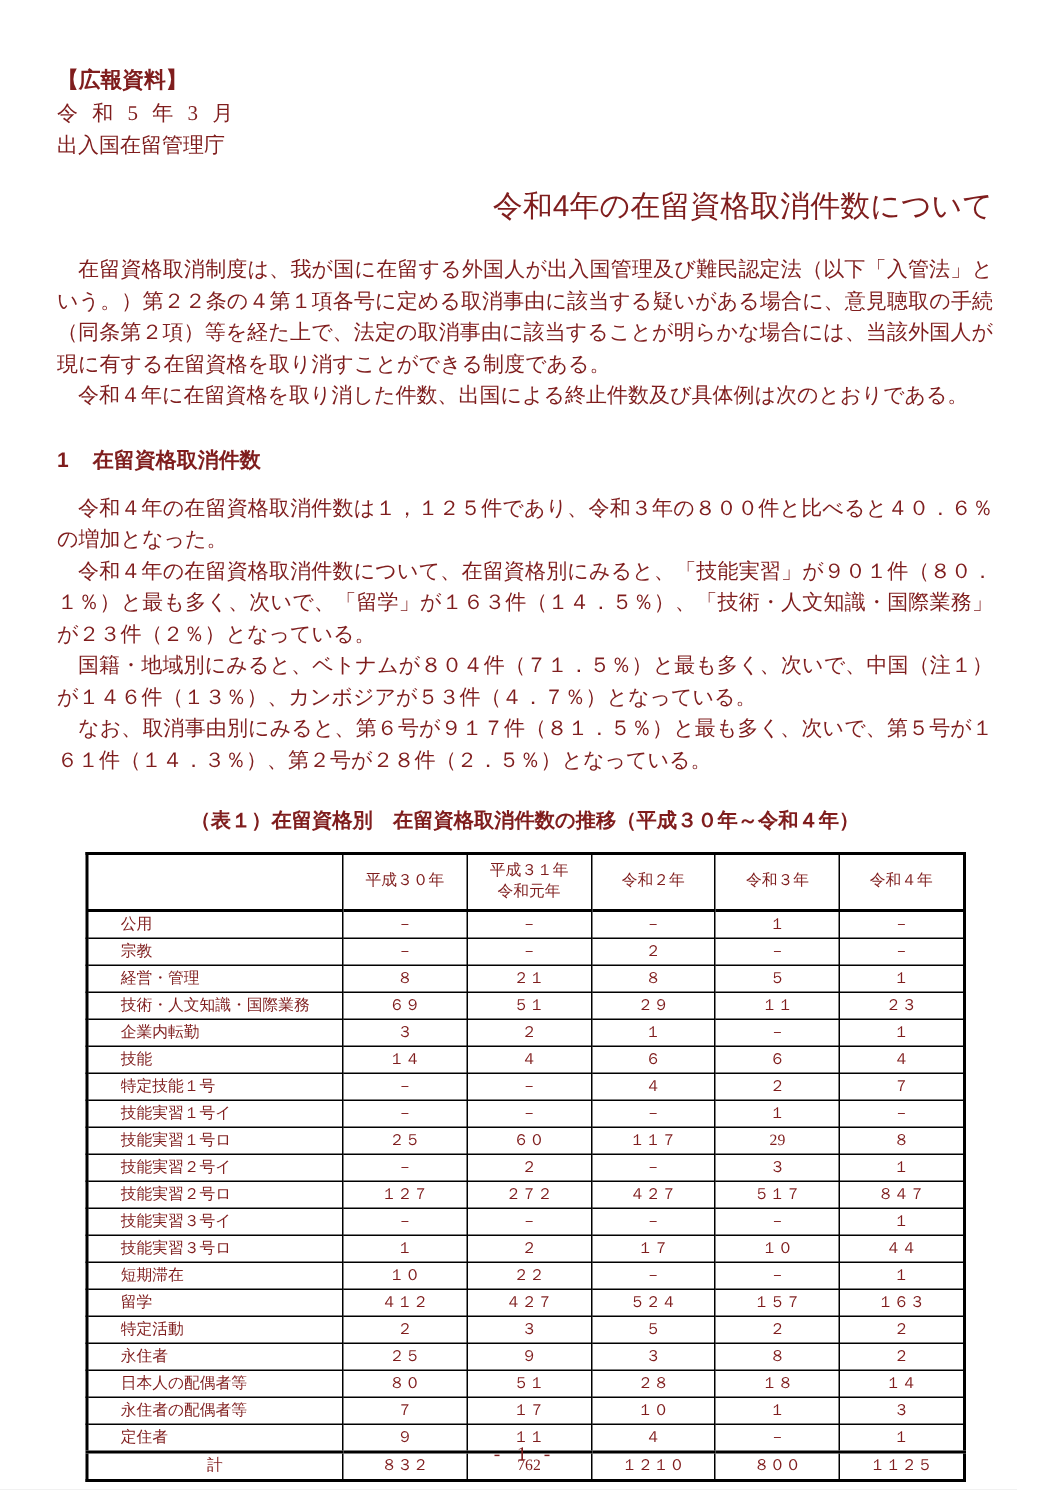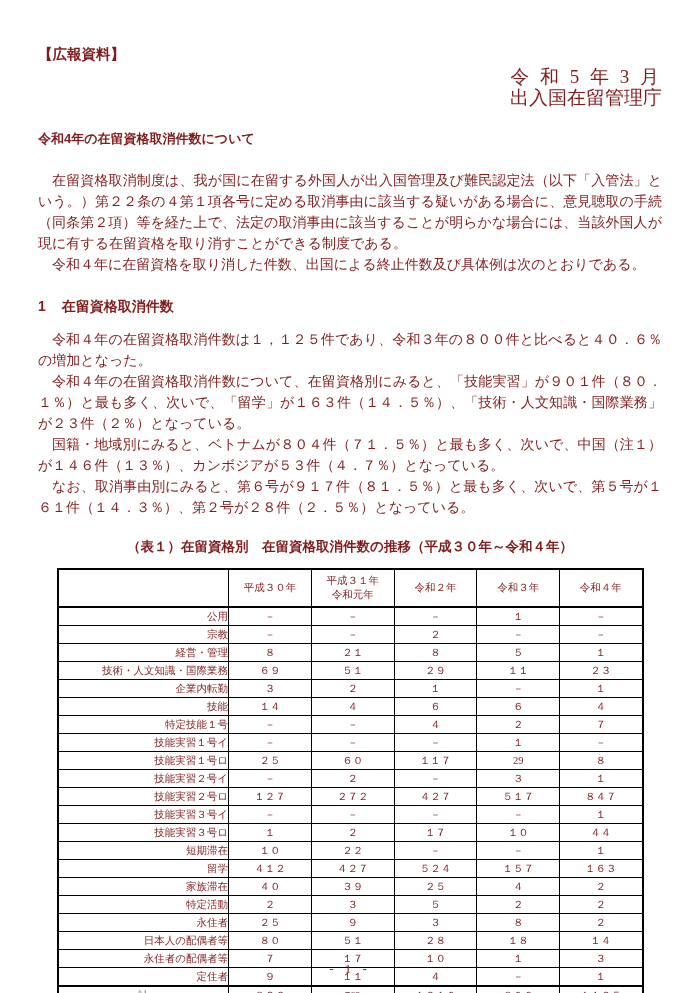--- a/index.html
+++ b/index.html
@@ -17,30 +17,30 @@
   }
   .gothic { font-family: "Liberation Sans", "DejaVu Sans", sans-serif; }
 
   .doc-label {
     font-weight: bold;
     font-size: 14.5px;
     line-height: 16px;
   }
   .date-block {
     margin-top: 4px;
-    text-align: right;
-    font-size: 19px;
+    text-align: left;
+    font-size: 14px;
     line-height: 21px;
   }
   .issue-date { letter-spacing: 3px; }
   .doc-title {
     margin-top: 22px;
-    text-align: left;
-    font-weight: bold;
-    font-size: 13px;
+    text-align: right;
+    font-weight: normal;
+    font-size: 20px;
     line-height: 17px;
   }
   .body-text {
     margin-top: 23px;
     font-size: 14px;
     line-height: 21px;
     text-align: justify;
   }
   .body-text p { margin: 0; text-indent: 1em; }
   .sec-heading {
@@ -78,21 +78,21 @@
     vertical-align: middle;
     white-space: pre-line;
     line-height: 14px;
     border-bottom: 2px solid #000;
   }
   table.t1 tbody td, table.t1 tfoot td {
     height: 17px;
     line-height: 17px;
     white-space: nowrap;
   }
-  table.t1 td.label { text-align: right; padding-left: 22px; }
+  table.t1 td.label { text-align: left; padding-left: 22px; }
   table.t1 td.val { text-align: center; }
   table.t1 tfoot td { border-top: 2px solid #000; }
   table.t1 tfoot td.label { text-align: center; padding-left: 0; }
   .page-footer {
     position: absolute;
     left: 0;
     bottom: 16px;
     width: 100%;
     text-align: center;
     font-size: 13px;
@@ -266,28 +266,20 @@
         </tr>
         <tr>
           <td class="label">留学</td>
           <td class="val">４１２</td>
           <td class="val">４２７</td>
           <td class="val">５２４</td>
           <td class="val">１５７</td>
           <td class="val">１６３</td>
         </tr>
         <tr>
-          <td class="label">家族滞在</td>
-          <td class="val">４０</td>
-          <td class="val">３９</td>
-          <td class="val">２５</td>
-          <td class="val">４</td>
-          <td class="val">２</td>
-        </tr>
-        <tr>
           <td class="label">特定活動</td>
           <td class="val">２</td>
           <td class="val">３</td>
           <td class="val">５</td>
           <td class="val">２</td>
           <td class="val">２</td>
         </tr>
         <tr>
           <td class="label">永住者</td>
           <td class="val">２５</td>

